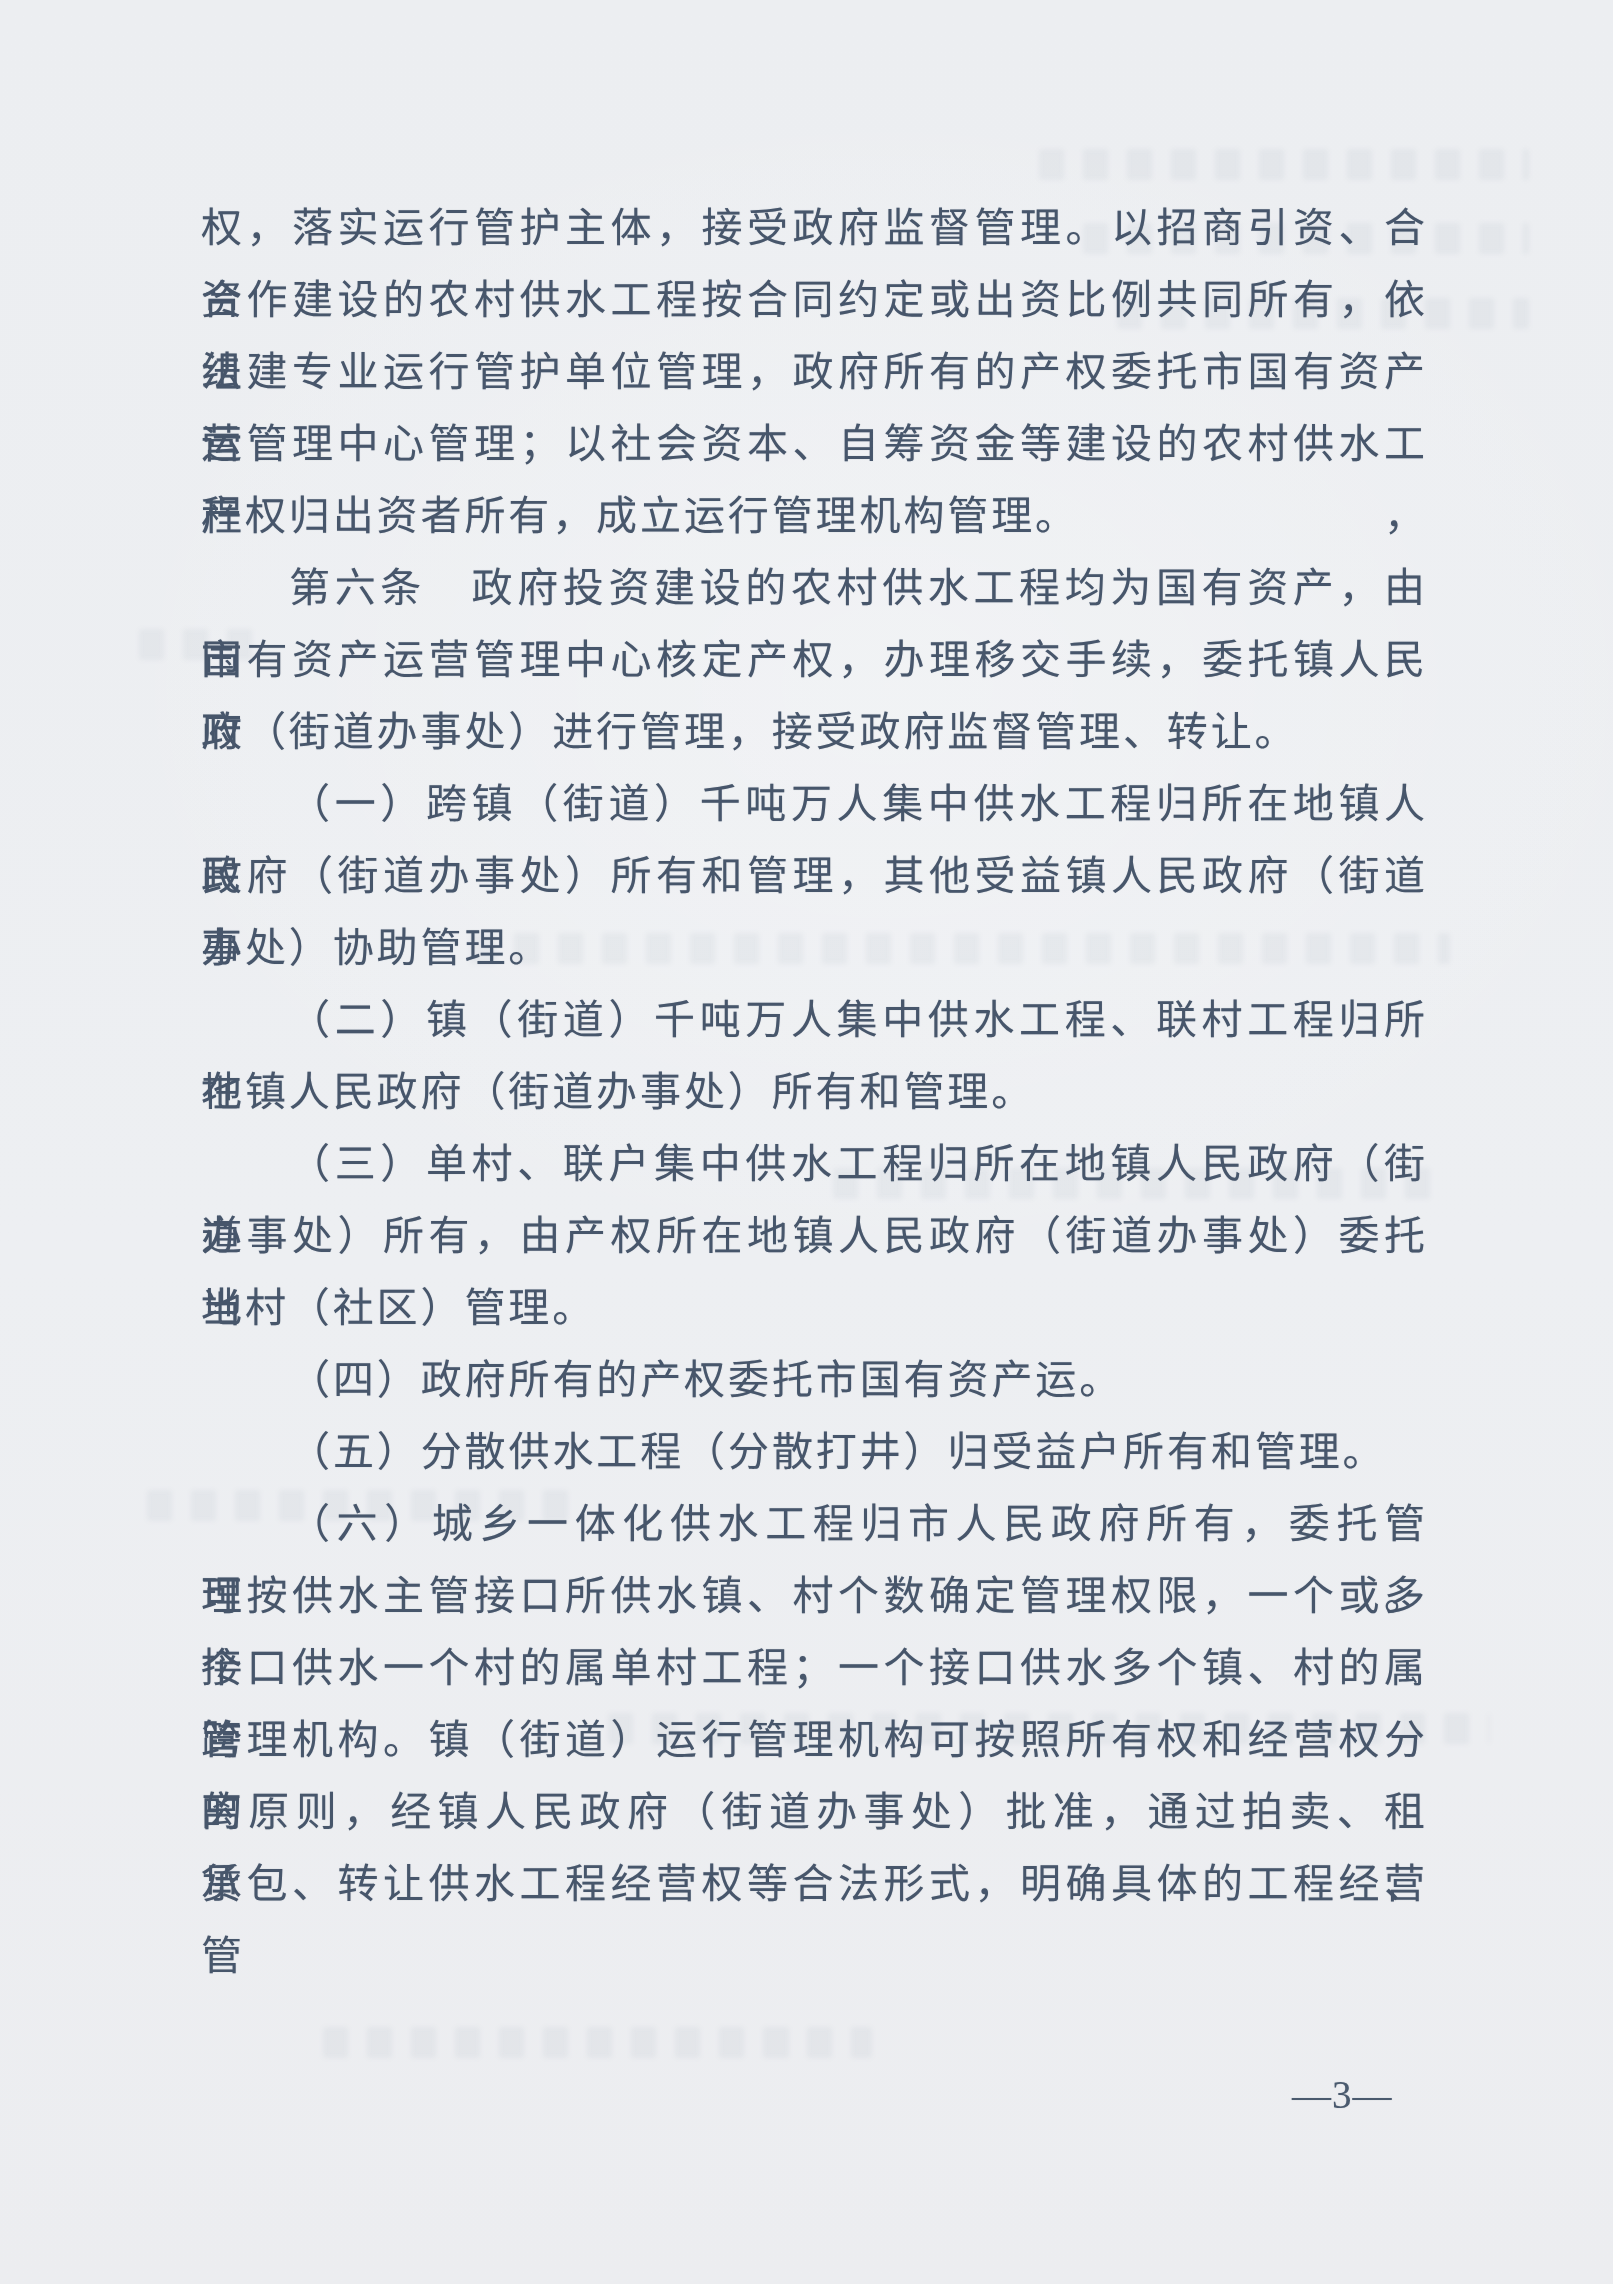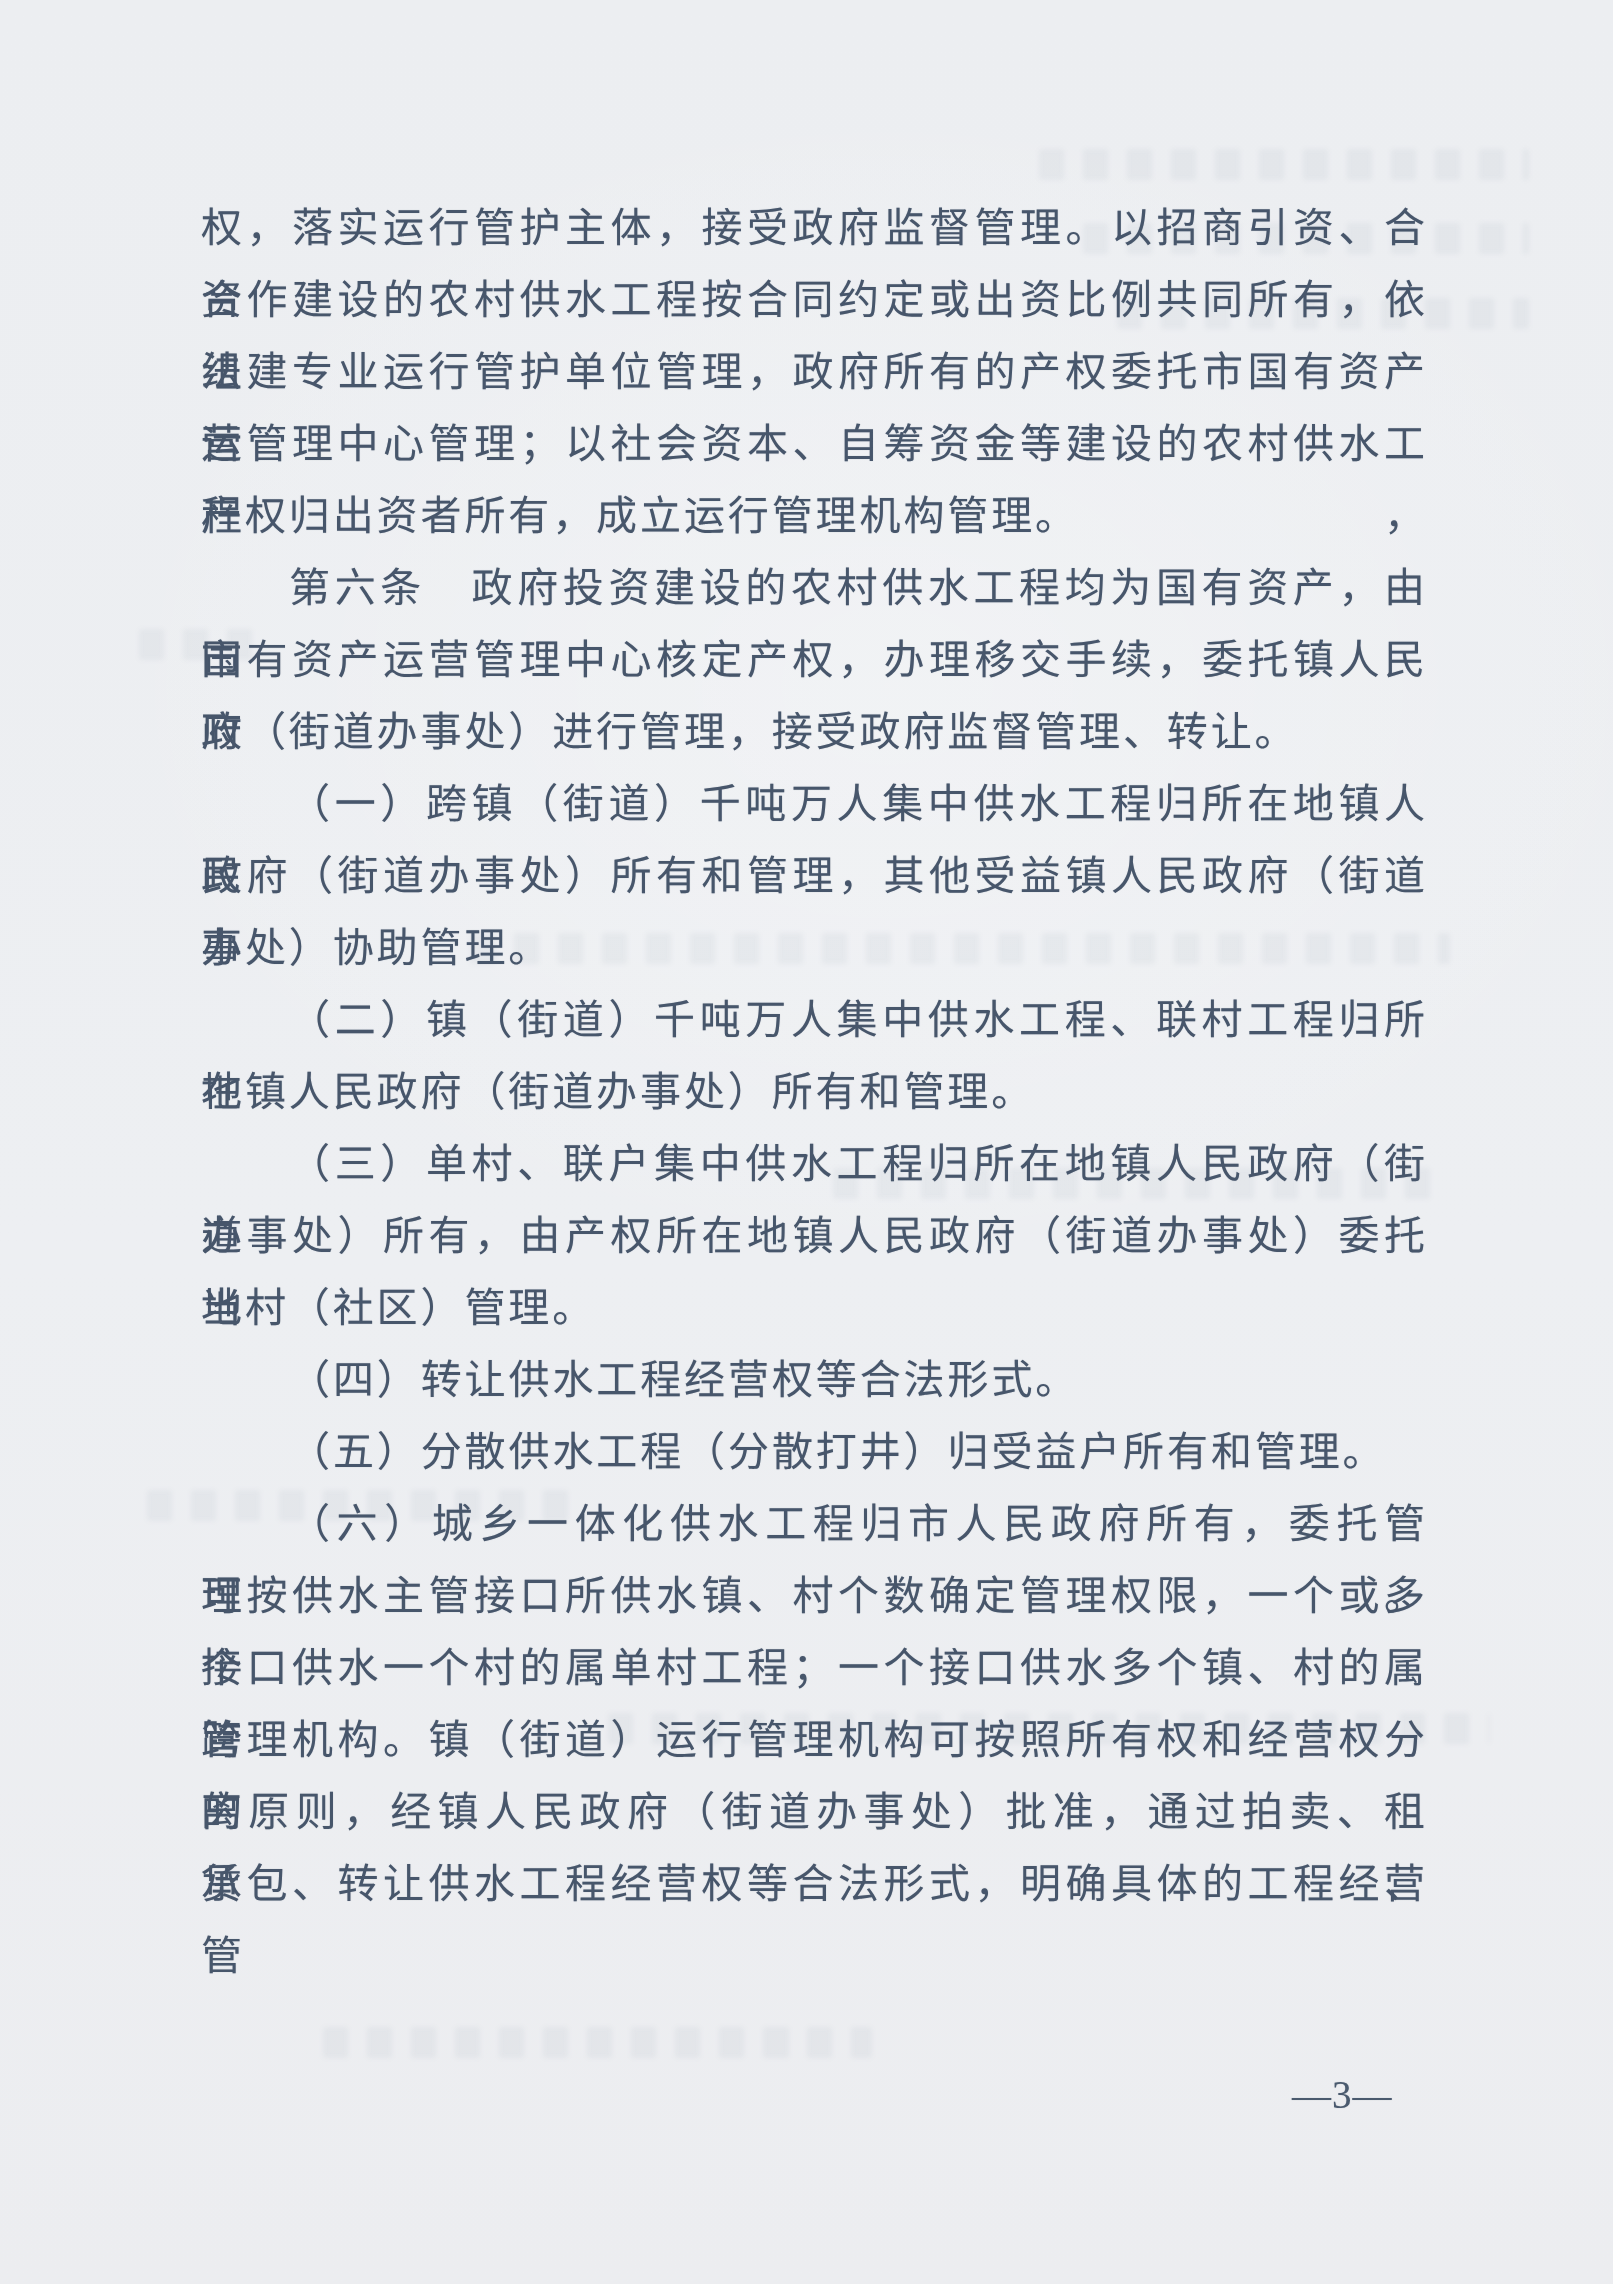--- a/index.html
+++ b/index.html
@@ -90,21 +90,21 @@
       <div class="line fill">国有资产运营管理中心核定产权，办理移交手续，委托镇人民政</div>
       <div class="line">府（街道办事处）进行管理，接受政府监督管理、转让。</div>
       <div class="line fill indent">（一）跨镇（街道）千吨万人集中供水工程归所在地镇人民</div>
       <div class="line fill">政府（街道办事处）所有和管理，其他受益镇人民政府（街道办</div>
       <div class="line">事处）协助管理。</div>
       <div class="line fill indent">（二）镇（街道）千吨万人集中供水工程、联村工程归所在</div>
       <div class="line">地镇人民政府（街道办事处）所有和管理。</div>
       <div class="line fill indent">（三）单村、联户集中供水工程归所在地镇人民政府（街道</div>
       <div class="line fill">办事处）所有，由产权所在地镇人民政府（街道办事处）委托当</div>
       <div class="line">地村（社区）管理。</div>
-      <div class="line indent">（四）转让供水工程经营权等合法形式。</div>
+      <div class="line indent">（四）政府所有的产权委托市国有资产运。</div>
       <div class="line indent">（五）分散供水工程（分散打井）归受益户所有和管理。</div>
       <div class="line fill indent">（六）城乡一体化供水工程归市人民政府所有，委托管理。</div>
       <div class="line fill">可按供水主管接口所供水镇、村个数确定管理权限，一个或多个</div>
       <div class="line fill">接口供水一个村的属单村工程；一个接口供水多个镇、村的属跨</div>
       <div class="line fill">管理机构。镇（街道）运行管理机构可按照所有权和经营权分离</div>
       <div class="line fill">的原则，经镇人民政府（街道办事处）批准，通过拍卖、租赁、</div>
       <div class="line fill">承包、转让供水工程经营权等合法形式，明确具体的工程经营管</div>
     </div>
 
   <div class="page-number">—3—</div>

